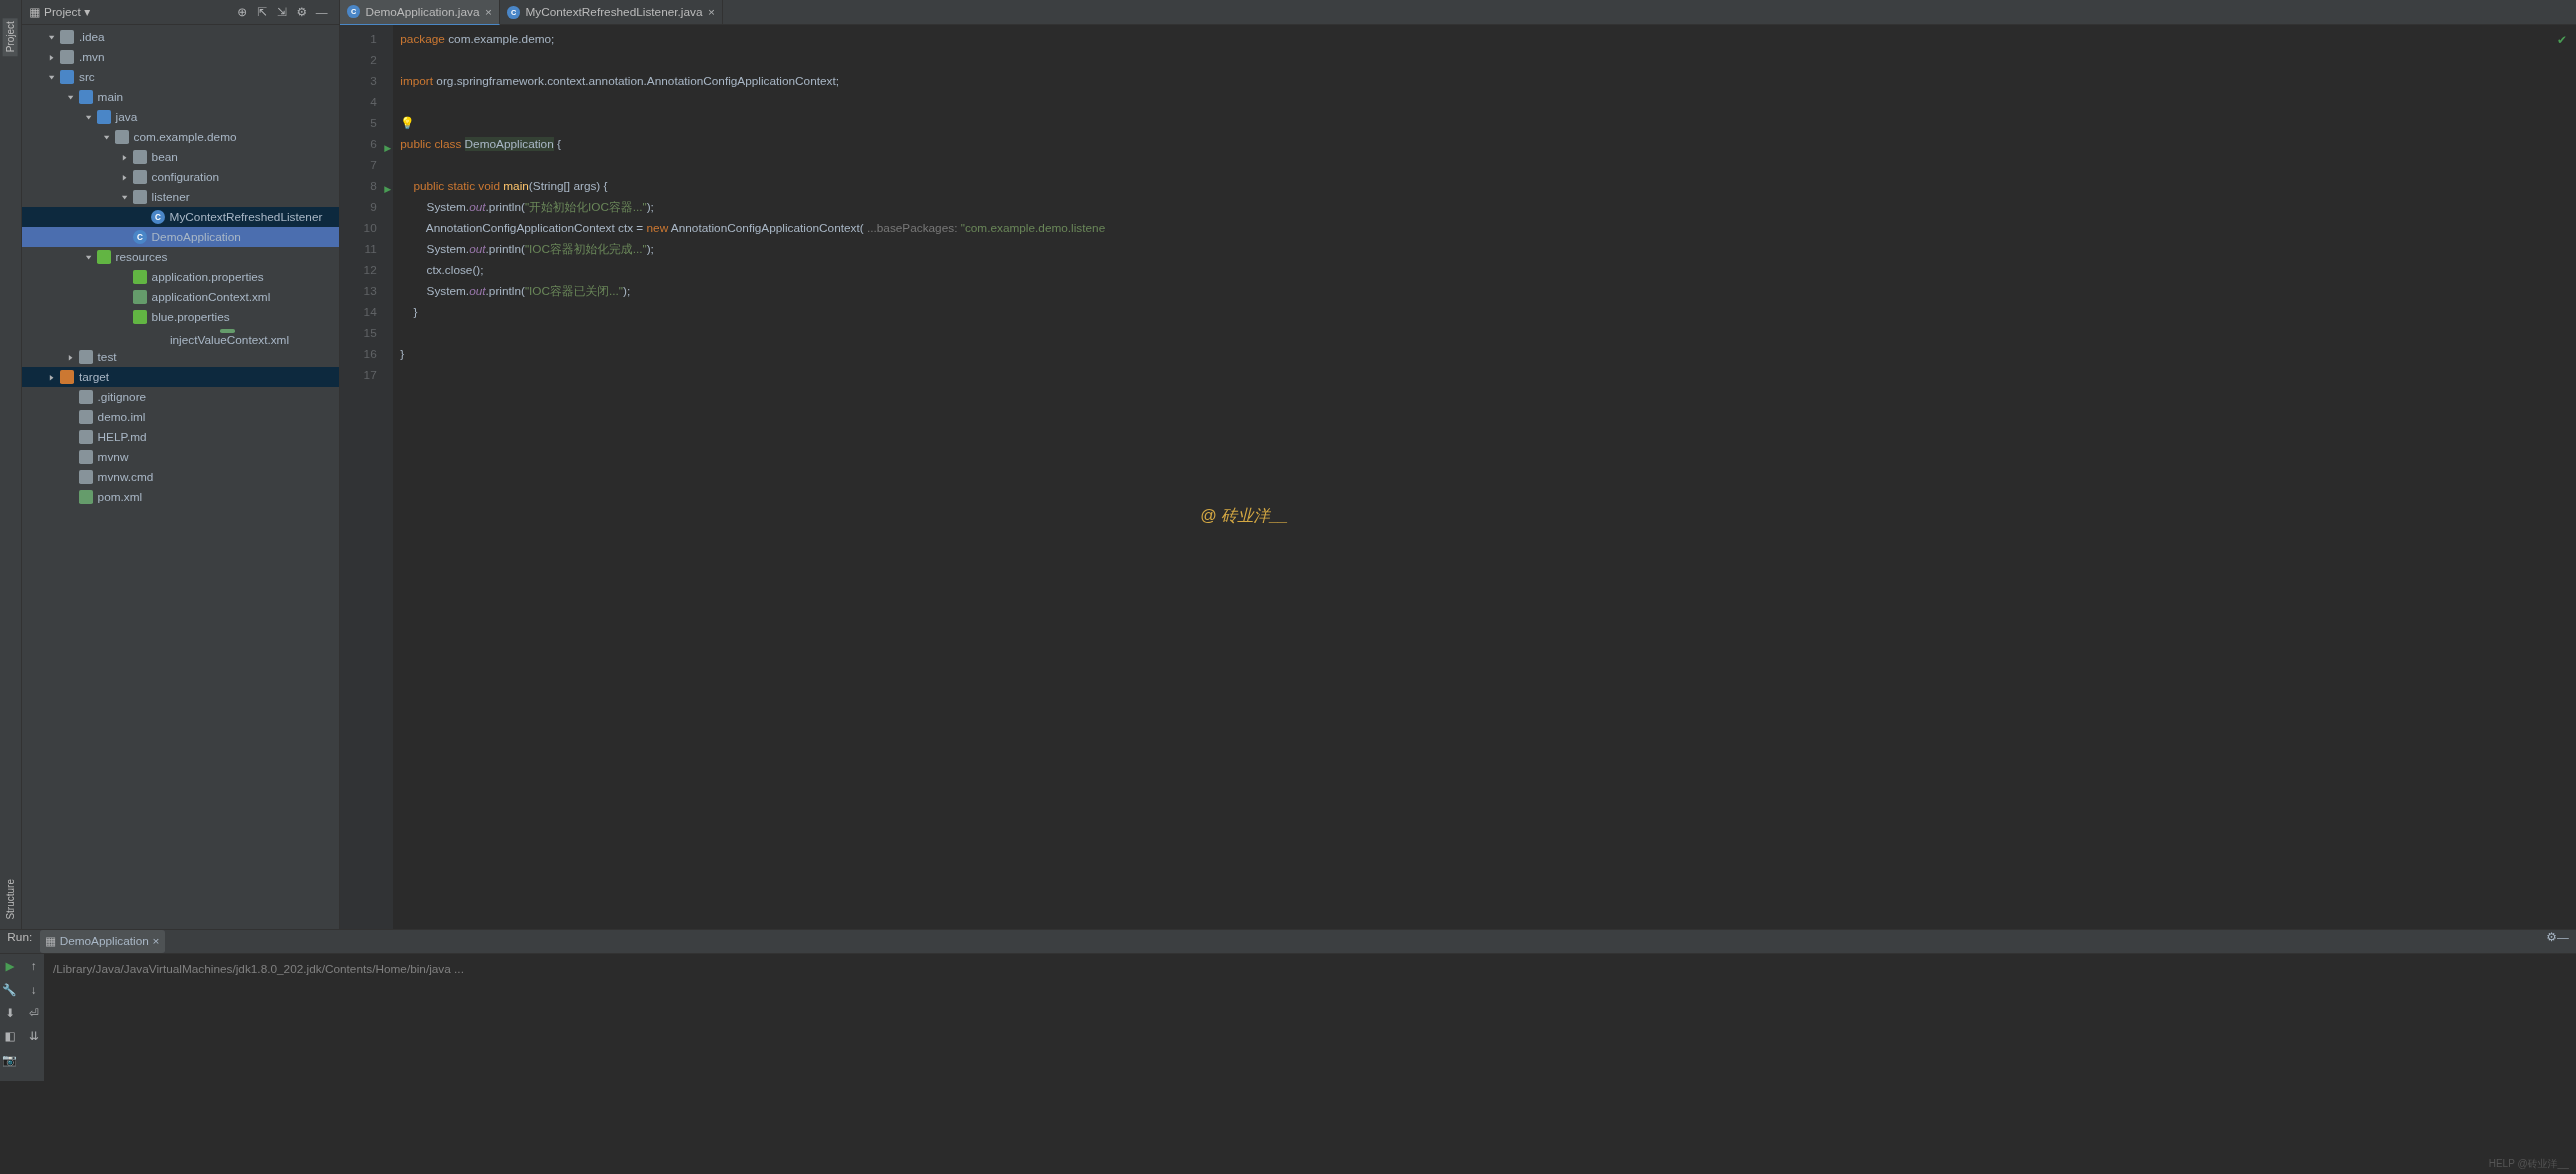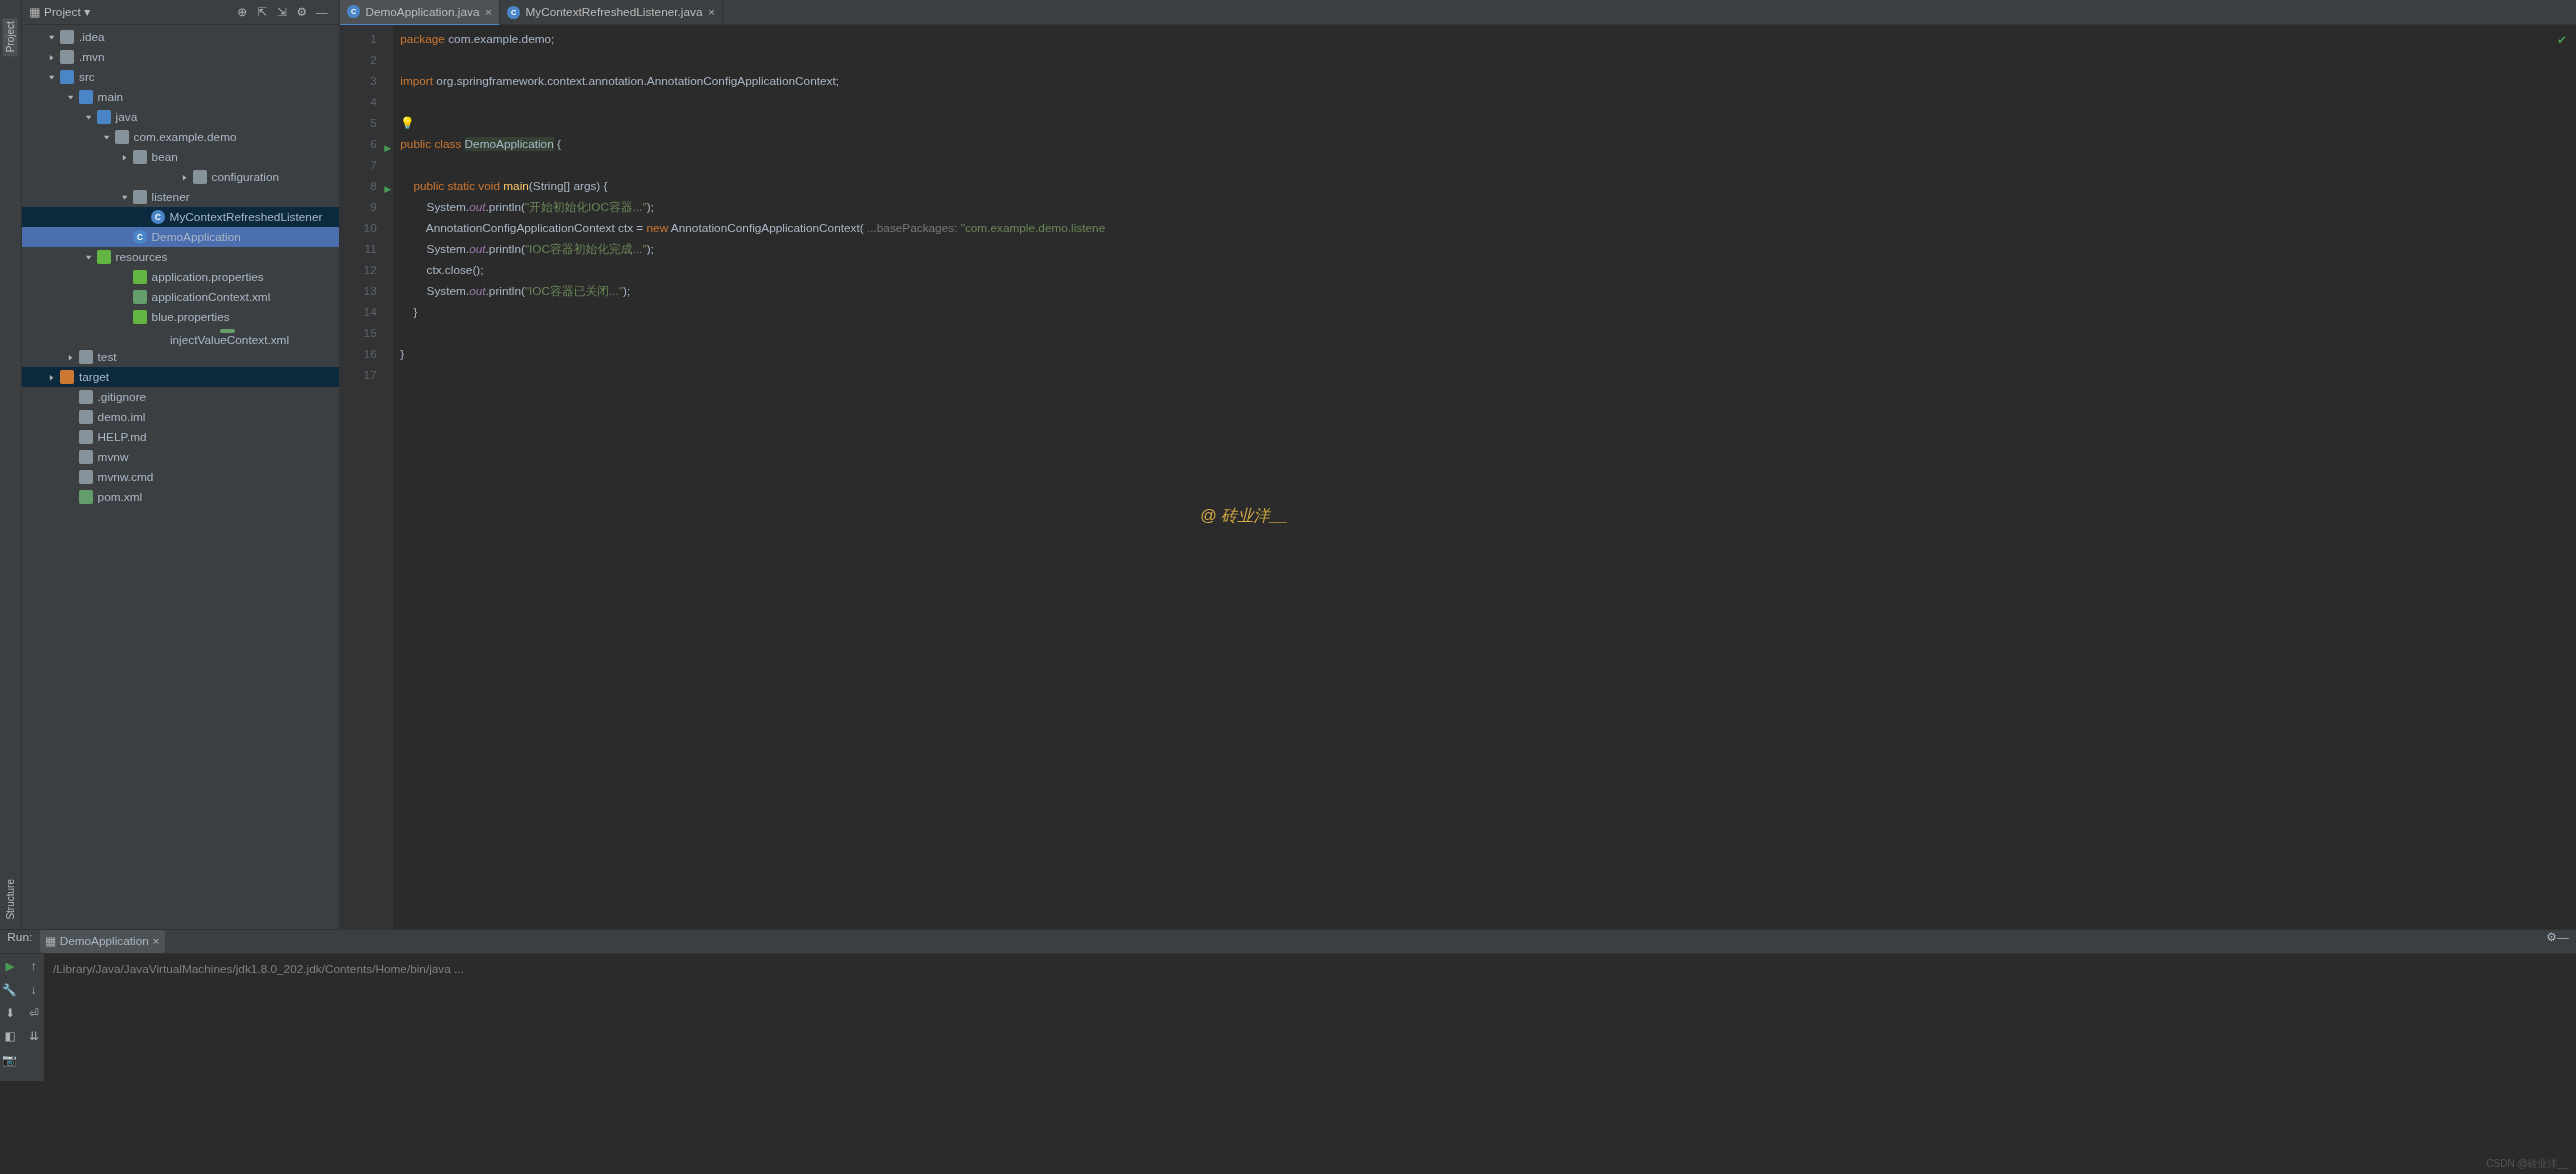--- a/index.html
+++ b/index.html
@@ -146,21 +146,21 @@
         </div>
         <div class="tree-row" style="padding-left: 98px;">
           <span class="chv">
             <svg viewBox="0 0 8 8">
               <path d="M2 1l4 3-4 3z" fill="currentColor"></path>
             </svg>
           </span>
           <span class="fico folder"></span>
           <span>bean</span>
         </div>
-        <div class="tree-row" style="padding-left: 98px; justify-content: center;">
+        <div class="tree-row" style="padding-left: 98px;">
           <span class="chv">
             <svg viewBox="0 0 8 8">
               <path d="M2 1l4 3-4 3z" fill="currentColor"></path>
             </svg>
           </span>
           <span class="fico folder"></span>
           <span>configuration</span>
         </div>
         <div class="tree-row" style="padding-left: 98px;">
           <span class="chv">
@@ -332,14 +332,14 @@
       </div>
     </div>
     <div class="console">
       <div class="cmd">/Library/Java/JavaVirtualMachines/jdk1.8.0_202.jdk/Contents/Home/bin/java ...</div>
     </div>
   </div>
 </div>
 
 <div class="check">✔</div>
 <div class="wm">@ 砖业洋__</div>
-<div class="wm2">CSDN @砖业洋__</div>
+<div class="wm2">HELP @砖业洋__</div>
 
 
 </body></html>

